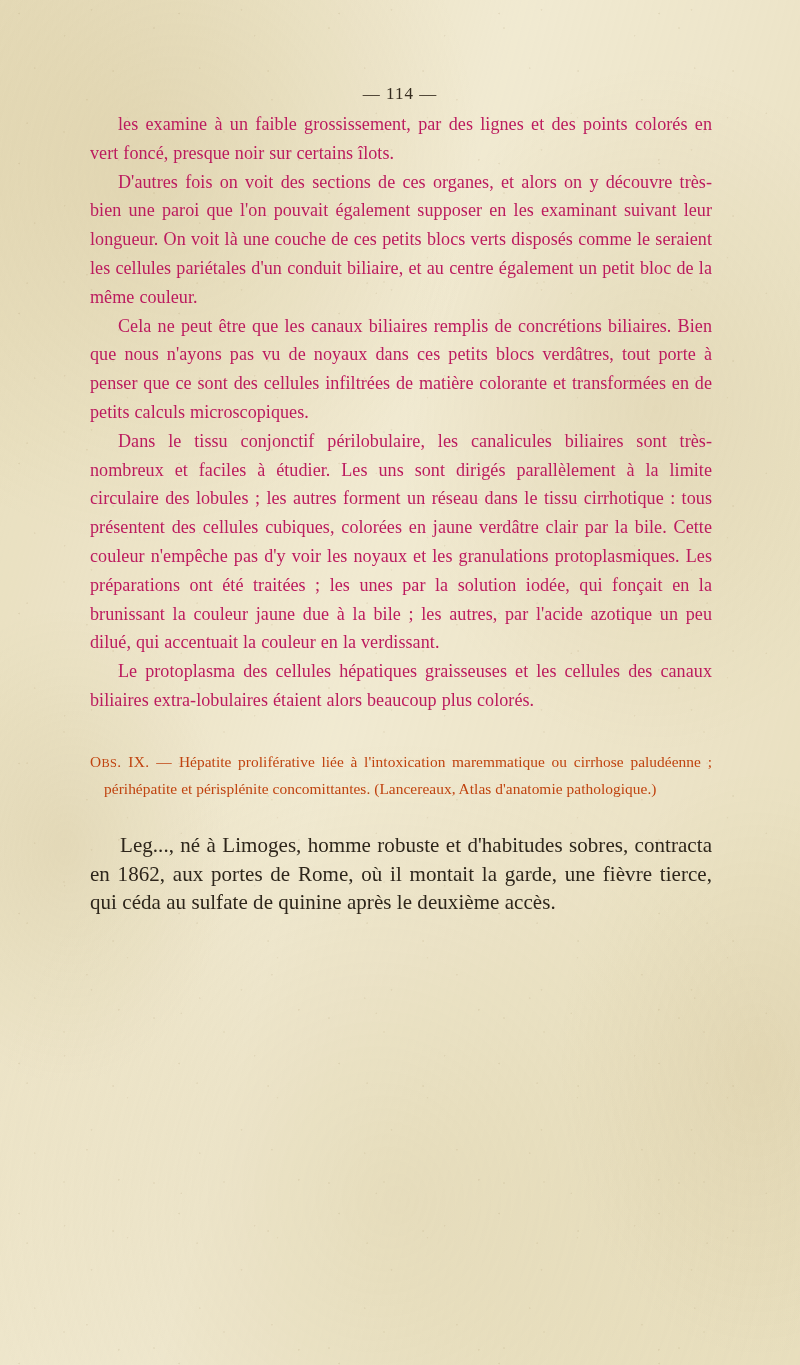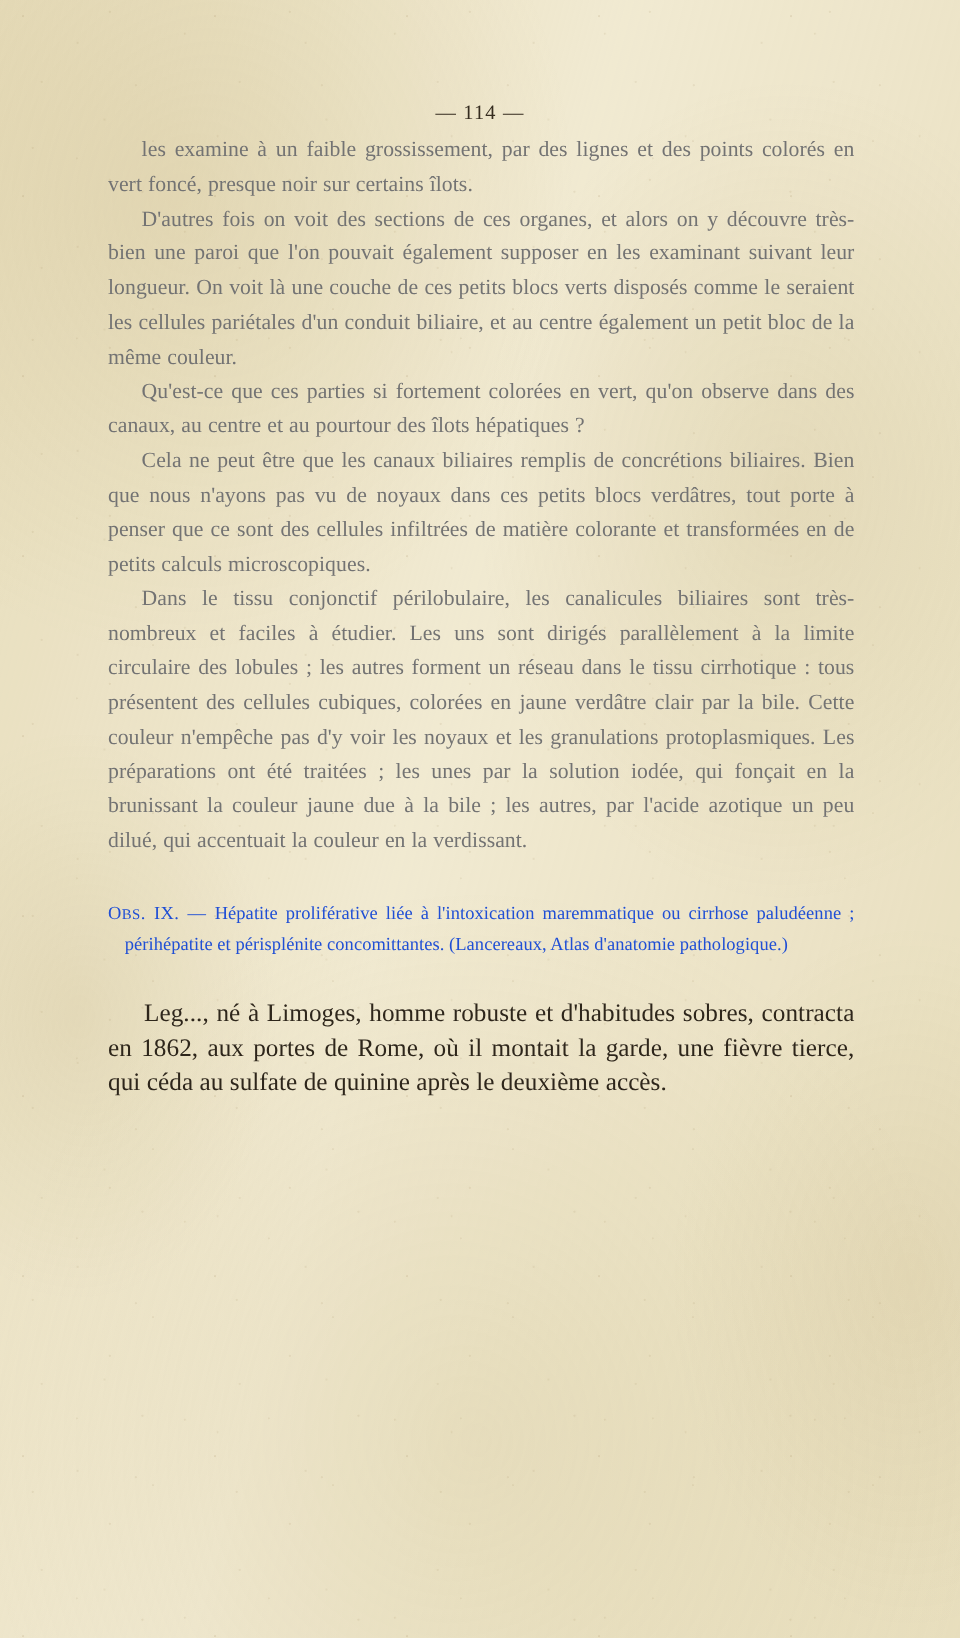--- a/index.html
+++ b/index.html
@@ -81,34 +81,34 @@
     left: 90px;
     width: 622px;
   }
 
   p.body-par {
     margin: 0;
     text-indent: 28px;
     text-align: justify;
     font-size: 18.1px;
     line-height: 28.8px;
-    color: #737373;
+    color: #be185d;
     letter-spacing: 0.05px;
     word-spacing: 0.4px;
     -webkit-font-smoothing: antialiased;
   }
 
   p.obs-par {
     margin: 34px 0 0 0;
     padding-left: 14px;
     text-indent: -14px;
     text-align: justify;
     font-size: 15.4px;
     line-height: 25px;
-    color: #1d4ed8;
+    color: #c2410c;
     letter-spacing: 0.05px;
   }
   .obs-label {
     letter-spacing: 0.3px;
   }
   .obs-label .sc {
     font-size: 0.80em;
     letter-spacing: 0.4px;
   }
 
@@ -135,25 +135,25 @@
 
   <div class="page-number ink-soft">— 114 —</div>
 
   <div class="text-column">
 
     <p class="body-par ink-soft">les examine à un faible grossissement, par des lignes et des points colorés en vert foncé, presque noir sur certains îlots.</p>
 
 
     <p class="body-par ink-soft">D'autres fois on voit des sections de ces organes, et alors on y découvre très-bien une paroi que l'on pouvait également supposer en les examinant suivant leur longueur. On voit là une couche de ces petits blocs verts disposés comme le seraient les cellules pariétales d'un conduit biliaire, et au centre également un petit bloc de la même couleur.</p>
 
-    <p class="body-par ink-soft">Qu'est-ce que ces parties si fortement colorées en vert, qu'on observe dans des canaux, au centre et au pourtour des îlots hépatiques ?</p>
 
     <p class="body-par ink-soft">Cela ne peut être que les canaux biliaires remplis de concrétions biliaires. Bien que nous n'ayons pas vu de noyaux dans ces petits blocs verdâtres, tout porte à penser que ce sont des cellules infiltrées de matière colorante et transformées en de petits calculs microscopiques.</p>
 
     <p class="body-par ink-soft">Dans le tissu conjonctif périlobulaire, les canalicules biliaires sont très-nombreux et faciles à étudier. Les uns sont dirigés parallèlement à la limite circulaire des lobules ; les autres forment un réseau dans le tissu cirrhotique : tous présentent des cellules cubiques, colorées en jaune verdâtre clair par la bile. Cette couleur n'empêche pas d'y voir les noyaux et les granulations protoplasmiques. Les préparations ont été traitées ; les unes par la solution iodée, qui fonçait en la brunissant la couleur jaune due à la bile ; les autres, par l'acide azotique un peu dilué, qui accentuait la couleur en la verdissant.</p>
 
+    <p class="body-par ink-soft">Le protoplasma des cellules hépatiques graisseuses et les cellules des canaux biliaires extra-lobulaires étaient alors beaucoup plus colorés.</p>
 
     <p class="obs-par ink-soft"><span class="obs-label"><span>O</span><span class="sc">BS</span><span>. IX. — </span></span><span>Hépatite proliférative liée à l'intoxication maremmatique ou cirrhose paludéenne ; périhépatite et périsplénite concomittantes. (Lancereaux, Atlas d'anatomie pathologique.)</span></p>
 
     <p class="final-par ink-soft">Leg..., né à Limoges, homme robuste et d'habitudes sobres, contracta en 1862, aux portes de Rome, où il montait la garde, une fièvre tierce, qui céda au sulfate de quinine après le deuxième accès.</p>
 
   </div>
 </div>
 
 </body></html>

